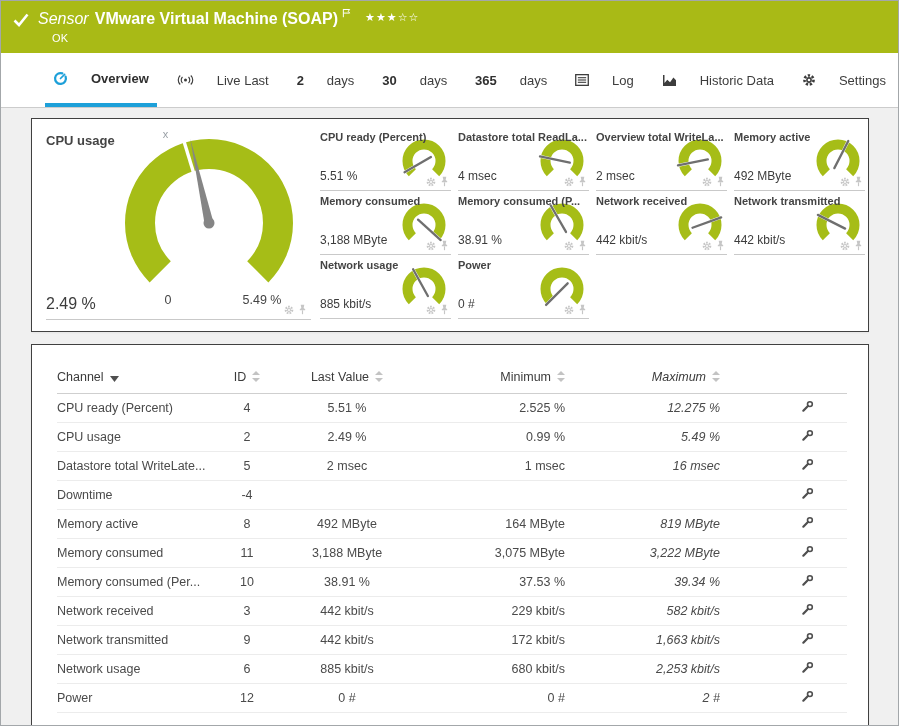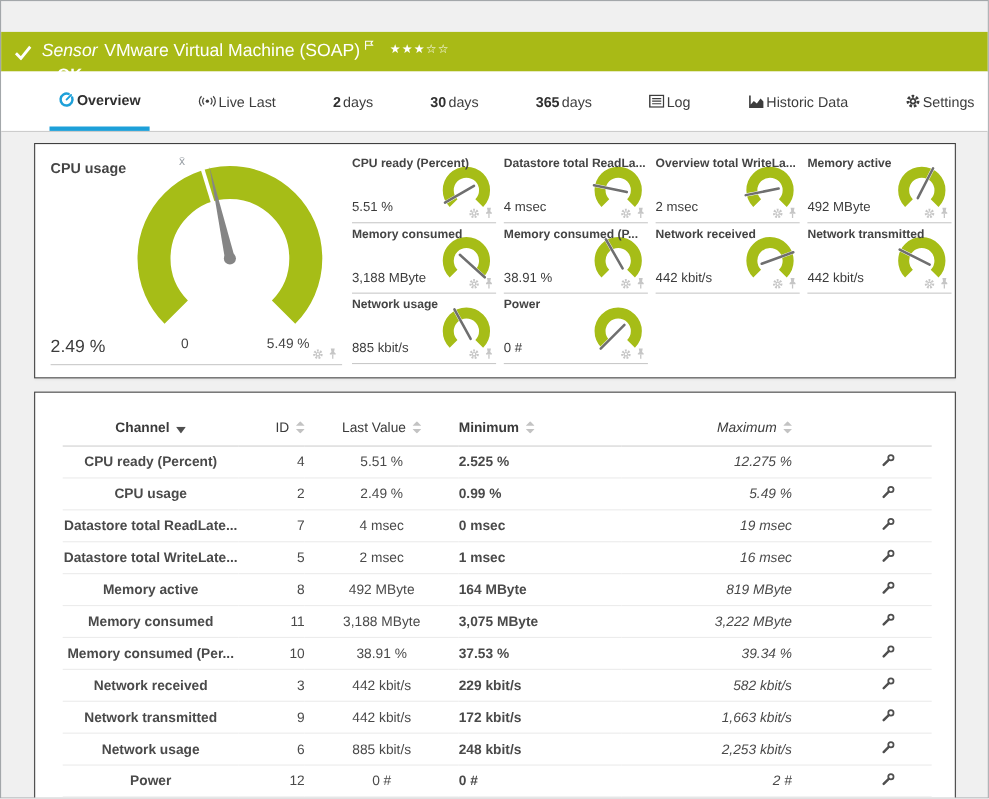--- a/index.html
+++ b/index.html
@@ -1,36 +1,36 @@
 <!DOCTYPE html>
 <html style="--green-header: #a9ba16; --green-gauge: #a6bd17; --blue: #1da0d9;"><head>
 <meta charset="utf-8">
 <style>
   html,body{margin:0;padding:0;background:#fff;}
   body{font-family:"Liberation Sans",sans-serif;-webkit-font-smoothing:antialiased;}
   #frame{position:relative;width:899px;height:726px;box-sizing:border-box;border:1px solid #a3a7aa;
          background:#f0f0f0;overflow:hidden;}
 
   
-  #titlebar{height:36px;background:var(--green-header);display:flex;align-items:flex-start;
-            padding:9px 24px 0 12px;box-sizing:border-box;color:#fff;margin-top:28px;}
+  #titlebar{height:52px;background:var(--green-header);display:flex;align-items:flex-start;
+            padding:9px 24px 0 12px;box-sizing:border-box;color:#fff;}
   #title-check{margin-top:3px;flex:0 0 auto;}
   #title-block{margin-left:9px;}
   #title-line{display:flex;align-items:flex-start;font-size:16px;line-height:18px;white-space:nowrap;}
   #sensor-kind{font-style:italic;font-weight:400;margin-right:6px;}
-  #sensor-name{font-weight:400;}
+  #sensor-name{font-weight:700;}
   #title-flag{margin:-2px 0 0 4px;}
   #stars{margin:0 0 0 14px;font-size:11px;letter-spacing:1px;line-height:14px;}
   #stars .star{cursor:pointer;}
-  #sensor-status{font-size:15px;font-weight:700;margin:4px 0 0 14px;letter-spacing:.3px;}
+  #sensor-status{font-size:11px;font-weight:400;margin:4px 0 0 14px;letter-spacing:.3px;}
 
   
   #tabbar{height:55px;background:#fff;border-bottom:1px solid #ccc;display:flex;align-items:stretch;
           padding:0 4px 0 44px;box-sizing:border-box;justify-content:space-between;}
-  .tab{display:flex;align-items:center;gap:2px;font-size:13px;color:#3d3d3d;padding:0 8px;
+  .tab{display:flex;align-items:center;gap:23px;font-size:13px;color:#3d3d3d;padding:0 8px;
        cursor:pointer;position:relative;white-space:nowrap;}
   .tab .t-strong{font-weight:700;color:#303030;}
   .tab .t-label{color:#3d3d3d;}
   .tab.active{border-bottom:4px solid var(--blue);padding-bottom:0;}
   .tab.active .t-label{font-weight:700;color:#2f2f2f;}
   .tab .icon{display:inline-flex;align-items:center;}
 
   
   #content{padding:10px 29px 0 30px;}
   .card{background:#fff;border:1px solid #404040;box-shadow:0 1px 2px rgba(0,0,0,.05);box-sizing:border-box;}
@@ -55,24 +55,24 @@
   .g-tile .tile-icons{bottom:3px;right:2px;}
 
   
   #table-card{margin-top:12px;min-height:420px;padding:16px 25px 0 25px;}
   table{border-collapse:collapse;width:790px;table-layout:fixed;font-size:12.5px;color:#4a4a4a;}
   col.c-channel{width:160px;} col.c-id{width:60px;} col.c-last{width:140px;}
   col.c-min{width:148px;} col.c-max{width:155px;} col.c-act{width:127px;}
   thead th{font-weight:400;color:#3b3b3b;border-bottom:1px solid #cfcfcf;padding:9px 0 9px 0;
            cursor:pointer;white-space:nowrap;}
   tbody td{border-bottom:1px solid #ececec;padding:6px 0;height:15px;white-space:nowrap;overflow:hidden;}
-  th:nth-child(1),td:nth-child(1){text-align:center;font-weight:bold;}
-  th:nth-child(2),td:nth-child(2){text-align:right;}
+  th:nth-child(1),td:nth-child(1){text-align:left;}
+  th:nth-child(2),td:nth-child(2){text-align:center;}
   th:nth-child(3),td:nth-child(3){text-align:center;}
-  th:nth-child(4),td:nth-child(4){text-align:left;font-weight:bold;}
+  th:nth-child(4),td:nth-child(4){text-align:right;}
   th:nth-child(5),td:nth-child(5){text-align:right;font-style:italic;}
   th:nth-child(6),td:nth-child(6){text-align:right;padding-right:33px;}
   .sort-ic{display:inline-block;vertical-align:-1px;margin-left:6px;}
   .wrench{display:inline-block;cursor:pointer;}
 
   svg{display:block;}
 </style>
 </head>
 <body>
 
@@ -487,42 +487,42 @@
               <td>2</td>
               <td>2.49 %</td>
               <td>0.99 %</td>
               <td>5.49 %</td>
               <td><span class="wrench"><svg viewBox="0 0 14 14" width="13" height="13">
                     <circle cx="9.6" cy="4.4" r="2.6" fill="none" stroke="#4f4f4f" stroke-width="1.7"></circle>
                     <line x1="7.5" y1="6.5" x2="2.5" y2="11.5" stroke="#4f4f4f" stroke-width="2.4" stroke-linecap="round"></line>
                   </svg></span></td>
             </tr>
             <tr>
-              <td>Datastore total ReadLate...</td>
-              <td>7</td>
-              <td>4 msec</td>
-              <td>0 msec</td>
-              <td>19 msec</td>
-              <td><span class="wrench"><svg viewBox="0 0 14 14" width="13" height="13">
-                    <circle cx="9.6" cy="4.4" r="2.6" fill="none" stroke="#4f4f4f" stroke-width="1.7"></circle>
-                    <line x1="7.5" y1="6.5" x2="2.5" y2="11.5" stroke="#4f4f4f" stroke-width="2.4" stroke-linecap="round"></line>
-                  </svg></span></td>
-            </tr>
-            <tr>
               <td>Datastore total WriteLate...</td>
               <td>5</td>
               <td>2 msec</td>
               <td>1 msec</td>
               <td>16 msec</td>
               <td><span class="wrench"><svg viewBox="0 0 14 14" width="13" height="13">
                     <circle cx="9.6" cy="4.4" r="2.6" fill="none" stroke="#4f4f4f" stroke-width="1.7"></circle>
                     <line x1="7.5" y1="6.5" x2="2.5" y2="11.5" stroke="#4f4f4f" stroke-width="2.4" stroke-linecap="round"></line>
                   </svg></span></td>
             </tr>
             <tr>
+              <td>Downtime</td>
+              <td>-4</td>
+              <td></td>
+              <td></td>
+              <td></td>
+              <td><span class="wrench"><svg viewBox="0 0 14 14" width="13" height="13">
+                    <circle cx="9.6" cy="4.4" r="2.6" fill="none" stroke="#4f4f4f" stroke-width="1.7"></circle>
+                    <line x1="7.5" y1="6.5" x2="2.5" y2="11.5" stroke="#4f4f4f" stroke-width="2.4" stroke-linecap="round"></line>
+                  </svg></span></td>
+            </tr>
+            <tr>
               <td>Memory active</td>
               <td>8</td>
               <td>492 MByte</td>
               <td>164 MByte</td>
               <td>819 MByte</td>
               <td><span class="wrench"><svg viewBox="0 0 14 14" width="13" height="13">
                     <circle cx="9.6" cy="4.4" r="2.6" fill="none" stroke="#4f4f4f" stroke-width="1.7"></circle>
                     <line x1="7.5" y1="6.5" x2="2.5" y2="11.5" stroke="#4f4f4f" stroke-width="2.4" stroke-linecap="round"></line>
                   </svg></span></td>
             </tr>
@@ -567,21 +567,21 @@
               <td>1,663 kbit/s</td>
               <td><span class="wrench"><svg viewBox="0 0 14 14" width="13" height="13">
                     <circle cx="9.6" cy="4.4" r="2.6" fill="none" stroke="#4f4f4f" stroke-width="1.7"></circle>
                     <line x1="7.5" y1="6.5" x2="2.5" y2="11.5" stroke="#4f4f4f" stroke-width="2.4" stroke-linecap="round"></line>
                   </svg></span></td>
             </tr>
             <tr>
               <td>Network usage</td>
               <td>6</td>
               <td>885 kbit/s</td>
-              <td>248 kbit/s</td>
+              <td>680 kbit/s</td>
               <td>2,253 kbit/s</td>
               <td><span class="wrench"><svg viewBox="0 0 14 14" width="13" height="13">
                     <circle cx="9.6" cy="4.4" r="2.6" fill="none" stroke="#4f4f4f" stroke-width="1.7"></circle>
                     <line x1="7.5" y1="6.5" x2="2.5" y2="11.5" stroke="#4f4f4f" stroke-width="2.4" stroke-linecap="round"></line>
                   </svg></span></td>
             </tr>
             <tr>
               <td>Power</td>
               <td>12</td>
               <td>0 #</td>

